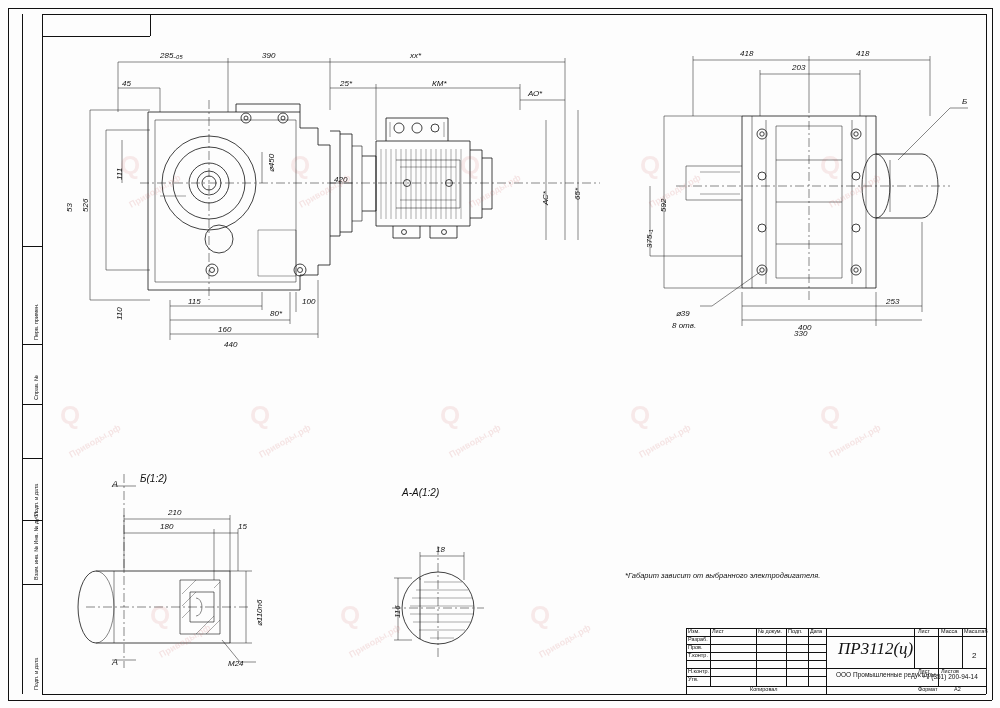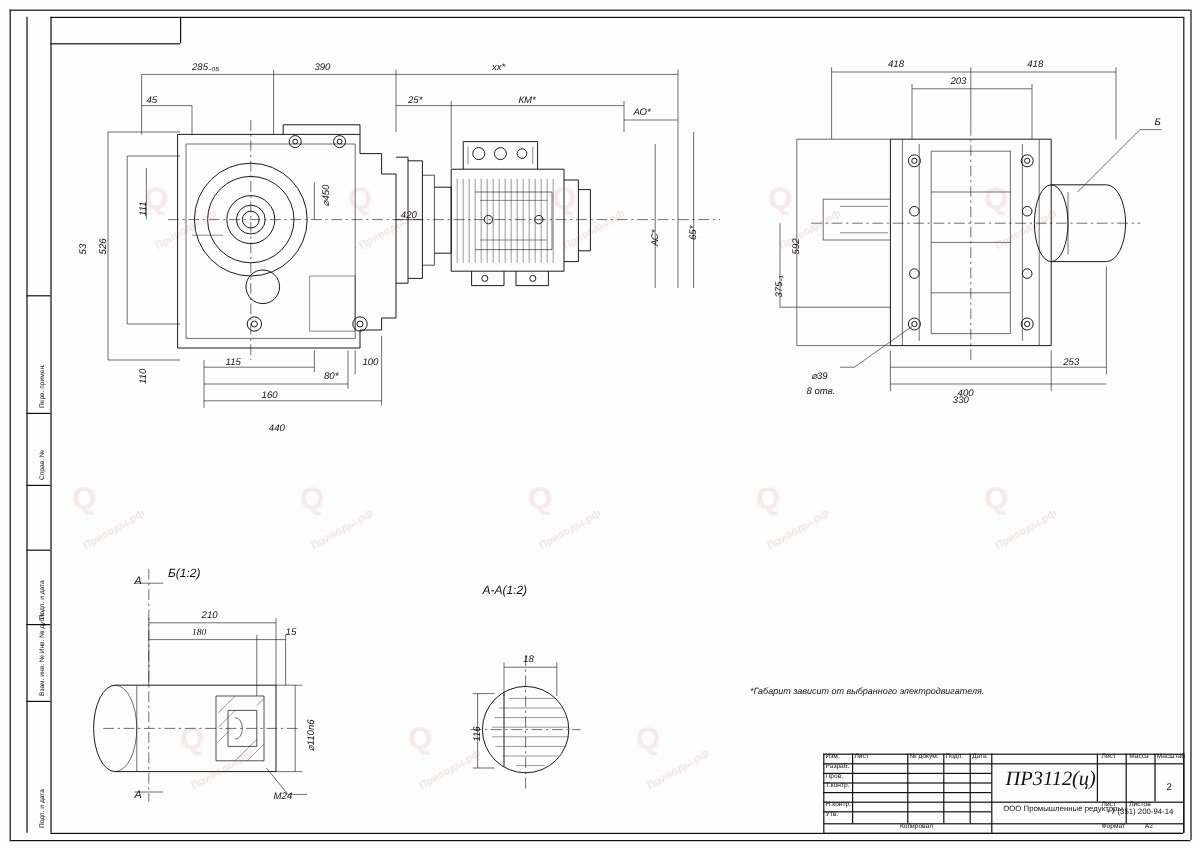--- a/index.html
+++ b/index.html
@@ -173,21 +173,21 @@
   <div class="lbl it rot" style="left:82px;top:212px;">526</div>
   <div class="lbl it rot" style="left:116px;top:180px;">111</div>
   <div class="lbl it rot" style="left:268px;top:172px;">⌀450</div>
   <div class="lbl it" style="left:334px;top:176px;">420</div>
   <div class="lbl it rot" style="left:542px;top:205px;">АС*</div>
   <div class="lbl it rot" style="left:574px;top:200px;">65*</div>
 
   <div class="lbl it rot" style="left:116px;top:320px;">110</div>
   <div class="lbl it" style="left:188px;top:298px;">115</div>
   <div class="lbl it" style="left:218px;top:326px;">160</div>
-  <div class="lbl it" style="left:224px;top:341px;margin-top:12px;">440</div>
+  <div class="lbl it" style="left:224px;top:341px;">440</div>
   <div class="lbl it" style="left:302px;top:298px;">100</div>
   <div class="lbl it" style="left:270px;top:310px;">80*</div>
 
   <svg width="1000" height="708">
     <g stroke="#111" fill="none" stroke-width="0.8">
 
       <path d="M742,116 L742,288 L876,288 L876,116 Z"></path>
       <path d="M752,116 L752,288 M866,116 L866,288" stroke-width="0.5"></path>
       <path d="M766,120 L766,284 M852,120 L852,284" stroke-width="0.5"></path>
 
@@ -305,21 +305,21 @@
       <line x1="230" y1="571" x2="252" y2="571"></line>
       <line x1="230" y1="643" x2="252" y2="643"></line>
       <line x1="222" y1="640" x2="240" y2="662"></line>
       <line x1="240" y1="662" x2="256" y2="662"></line>
       <line x1="112" y1="486" x2="136" y2="486"></line>
       <line x1="112" y1="660" x2="136" y2="660"></line>
     </g>
   </svg>
 
   <div class="lbl it" style="left:168px;top:509px;">210</div>
-  <div class="lbl it" style="left:160px;top:523px;font-family:Liberation Serif, serif;">180</div>
+  <div class="lbl it" style="left:160px;top:523px;">180</div>
   <div class="lbl it" style="left:238px;top:523px;">15</div>
   <div class="lbl it rot" style="left:256px;top:626px;">⌀110n6</div>
   <div class="lbl it" style="left:228px;top:660px;">М24</div>
 
   <div class="lbl it" style="left:402px;top:488px;font-size:10px;">А-А(1:2)</div>
 
   <svg width="1000" height="708">
     <g stroke="#111" fill="none" stroke-width="0.8">
       <path d="M406,592 a36,36 0 1,1 0,32 L406,592 Z" stroke="none"></path>
       <circle cx="438" cy="608" r="36"></circle>

